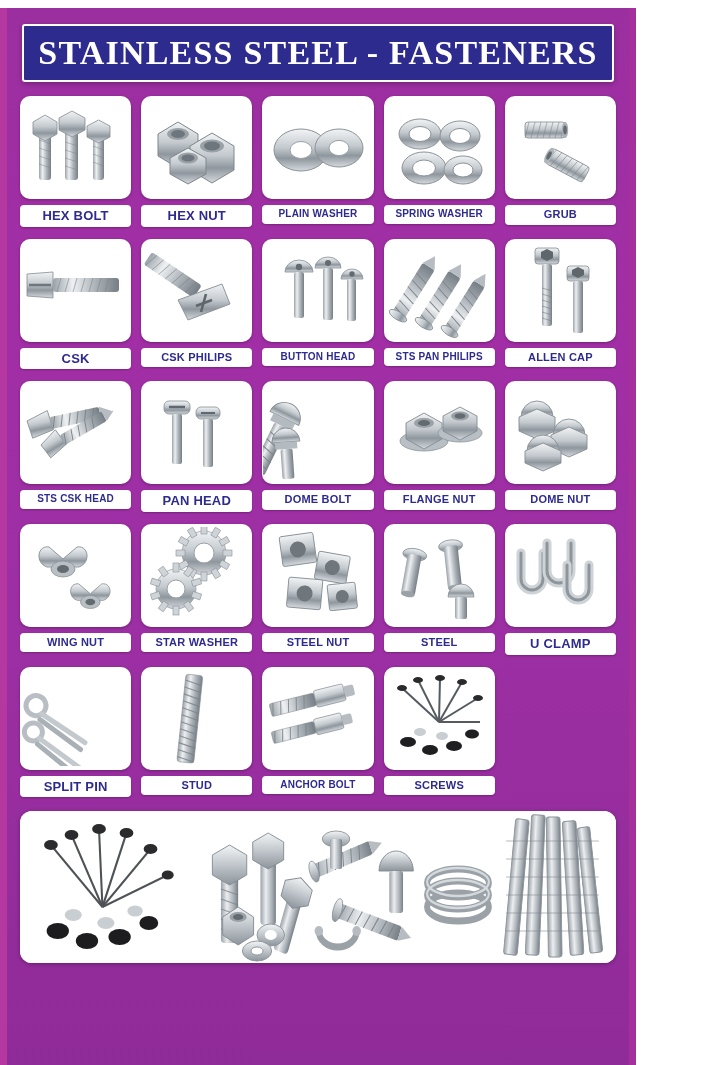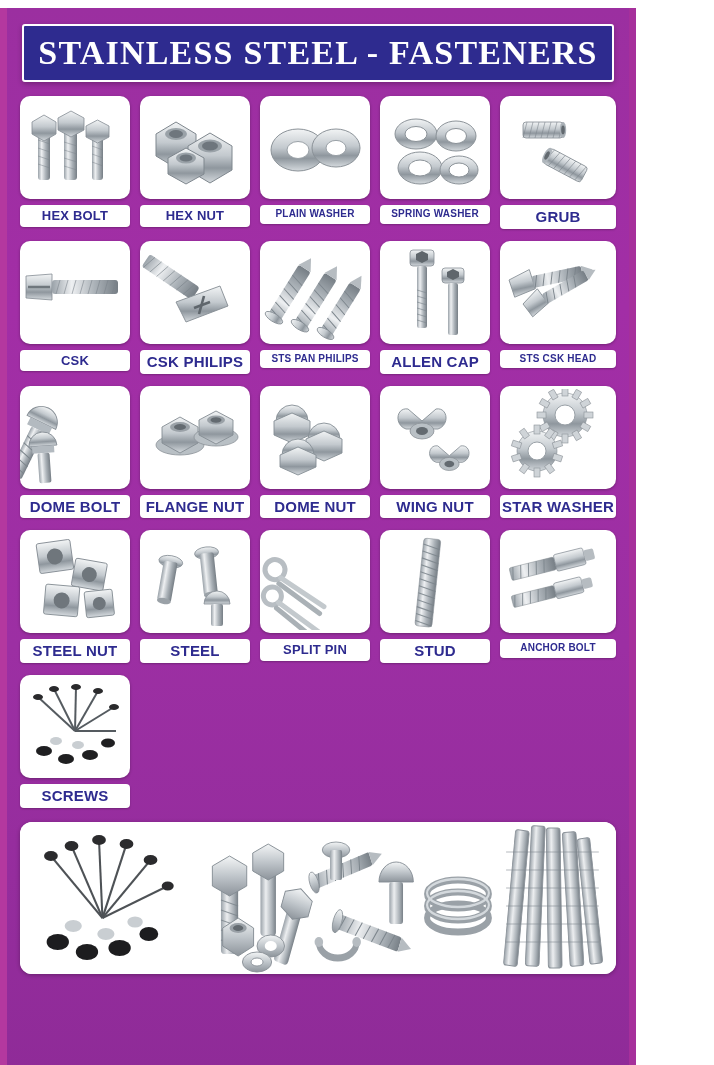--- a/index.html
+++ b/index.html
@@ -83,21 +83,21 @@
   }
   .thumb svg { display: block; }
   .caption {
     margin-top: 6px;
     width: 100%;
     background: #ffffff;
     border-radius: 4px;
     text-align: center;
     color: #2e2b8f;
     font-weight: bold;
-    font-size: 15px;
+    font-size: 11px;
     letter-spacing: 0.2px;
     padding: 4px 2px;
     line-height: 1.05;
     box-shadow: 0 1px 2px rgba(0,0,0,0.25);
     white-space: nowrap;
     overflow: hidden;
   }
   .caption.big { font-size: 13px; }
   .caption.small { font-size: 10px; }
 
@@ -300,20 +300,44 @@
             <g stroke="#5f666c" stroke-width="2.6">
               <line x1="18" y1="6" x2="34" y2="0"></line>
               <line x1="23" y1="12" x2="28" y2="-6"></line>
             </g>
           </g>
         </svg>
       </div>
       <div class="caption">CSK PHILIPS</div>
     </div>
 
+    <div class="cell">
+      <div class="thumb">
+        <svg width="110" height="96" viewBox="0 0 110 96">
+          <g>
+            <g transform="translate(22,18)">
+              <path d="M0,12 a14,12 0 0 1 28,0 z" fill="url(#mg1)" stroke="#858d94" stroke-width="0.8"></path>
+              <rect x="9" y="12" width="10" height="46" rx="2.5" fill="url(#mgv)"></rect>
+              <circle cx="14" cy="7" r="3.2" fill="#636a70"></circle>
+            </g>
+            <g transform="translate(52,14)">
+              <path d="M0,12 a13,11 0 0 1 26,0 z" fill="url(#mg1)" stroke="#858d94" stroke-width="0.8"></path>
+              <rect x="8" y="12" width="10" height="52" rx="2.5" fill="url(#mgv)"></rect>
+              <circle cx="13" cy="7" r="3" fill="#636a70"></circle>
+            </g>
+            <g transform="translate(78,26)">
+              <path d="M0,11 a11,10 0 0 1 22,0 z" fill="url(#mg1)" stroke="#858d94" stroke-width="0.8"></path>
+              <rect x="6" y="11" width="9" height="42" rx="2.5" fill="url(#mgv)"></rect>
+              <circle cx="11" cy="6" r="2.7" fill="#636a70"></circle>
+            </g>
+          </g>
+        </svg>
+      </div>
+      <div class="caption small">BUTTON HEAD</div>
+    </div>
 
     <div class="cell">
       <div class="thumb">
         <svg width="110" height="96" viewBox="0 0 110 96">
           <g>
             <g transform="translate(8,70) rotate(-58)">
               <rect x="0" y="0" width="58" height="14" rx="2" fill="url(#mgv)"></rect>
               <g stroke="#7b848b" stroke-width="0.9">
                   <line x1="6" y1="0" x2="2" y2="14"></line>
                   <line x1="14" y1="0" x2="10" y2="14"></line>
@@ -411,20 +435,39 @@
                 <line x1="50" y1="1" x2="46" y2="12"></line>
                 <line x1="58" y1="1" x2="54" y2="12"></line>
               </g>
             <polygon points="69,1 80,6.5 69,12" fill="#b6bcc1"></polygon>
           </g>
         </svg>
       </div>
       <div class="caption small">STS CSK HEAD</div>
     </div>
 
+    <div class="cell">
+      <div class="thumb">
+        <svg width="110" height="96" viewBox="0 0 110 96">
+          <g>
+            <g transform="translate(22,16)">
+              <rect x="0" y="0" width="26" height="13" rx="5" fill="url(#mg1)" stroke="#858d94" stroke-width="0.8"></rect>
+              <rect x="8" y="13" width="10" height="50" rx="2" fill="url(#mgv)"></rect>
+              <line x1="5" y1="6" x2="21" y2="6" stroke="#606770" stroke-width="2.4"></line>
+            </g>
+            <g transform="translate(54,22)">
+              <rect x="0" y="0" width="24" height="12" rx="5" fill="url(#mg1)" stroke="#858d94" stroke-width="0.8"></rect>
+              <rect x="7" y="12" width="10" height="48" rx="2" fill="url(#mgv)"></rect>
+              <line x1="5" y1="6" x2="19" y2="6" stroke="#606770" stroke-width="2.2"></line>
+            </g>
+          </g>
+        </svg>
+      </div>
+      <div class="caption big">PAN HEAD</div>
+    </div>
 
     <div class="cell">
       <div class="thumb">
         <svg width="110" height="96" viewBox="0 0 110 96">
           <g transform="translate(14,12) rotate(26)">
             <path d="M0,16 a16,16 0 0 1 32,0 z" fill="url(#mg1)" stroke="#858d94" stroke-width="0.9"></path>
             <rect x="4" y="16" width="24" height="8" fill="#b3bac0"></rect>
             <rect x="9" y="24" width="14" height="52" rx="2" fill="url(#mgv)"></rect>
             <g stroke="#7b848b" stroke-width="1">
                 <line x1="9" y1="34" x2="23" y2="38"></line>
@@ -600,20 +643,35 @@
             <g transform="translate(64,56)">
               <path d="M0,14 a13,13 0 0 1 26,0 z" fill="url(#mg1)" stroke="#858d94" stroke-width="0.8"></path>
               <rect x="7" y="14" width="12" height="22" rx="2" fill="url(#mgv)"></rect>
             </g>
           </g>
         </svg>
       </div>
       <div class="caption">STEEL</div>
     </div>
 
+    <div class="cell">
+      <div class="thumb">
+        <svg width="110" height="96" viewBox="0 0 110 96">
+          <g fill="none" stroke-linecap="round">
+            <path d="M16,26 L16,52 a11,11 0 0 0 22,0 L38,26" stroke="#cdd3d7" stroke-width="9"></path>
+            <path d="M16,26 L16,52 a11,11 0 0 0 22,0 L38,26" stroke="#8e969c" stroke-width="3"></path>
+            <path d="M42,16 L42,44 a12,12 0 0 0 24,0 L66,16" stroke="#cdd3d7" stroke-width="9"></path>
+            <path d="M42,16 L42,44 a12,12 0 0 0 24,0 L66,16" stroke="#8e969c" stroke-width="3"></path>
+            <path d="M62,38 L62,62 a11,11 0 0 0 22,0 L84,38" stroke="#cdd3d7" stroke-width="9"></path>
+            <path d="M62,38 L62,62 a11,11 0 0 0 22,0 L84,38" stroke="#8e969c" stroke-width="3"></path>
+          </g>
+        </svg>
+      </div>
+      <div class="caption big">U CLAMP</div>
+    </div>
 
     <div class="cell">
       <div class="thumb">
         <svg width="110" height="96" viewBox="0 0 110 96">
           <g fill="none" stroke="#9aa1a7" stroke-width="5" stroke-linecap="round">
             <g transform="translate(6,18) rotate(18)">
               <circle cx="14" cy="14" r="10" stroke="#b8bec3"></circle>
               <line x1="22" y1="20" x2="72" y2="34" stroke="#c3c9cd"></line>
               <line x1="22" y1="26" x2="70" y2="42" stroke="#aab1b6"></line>
             </g>

